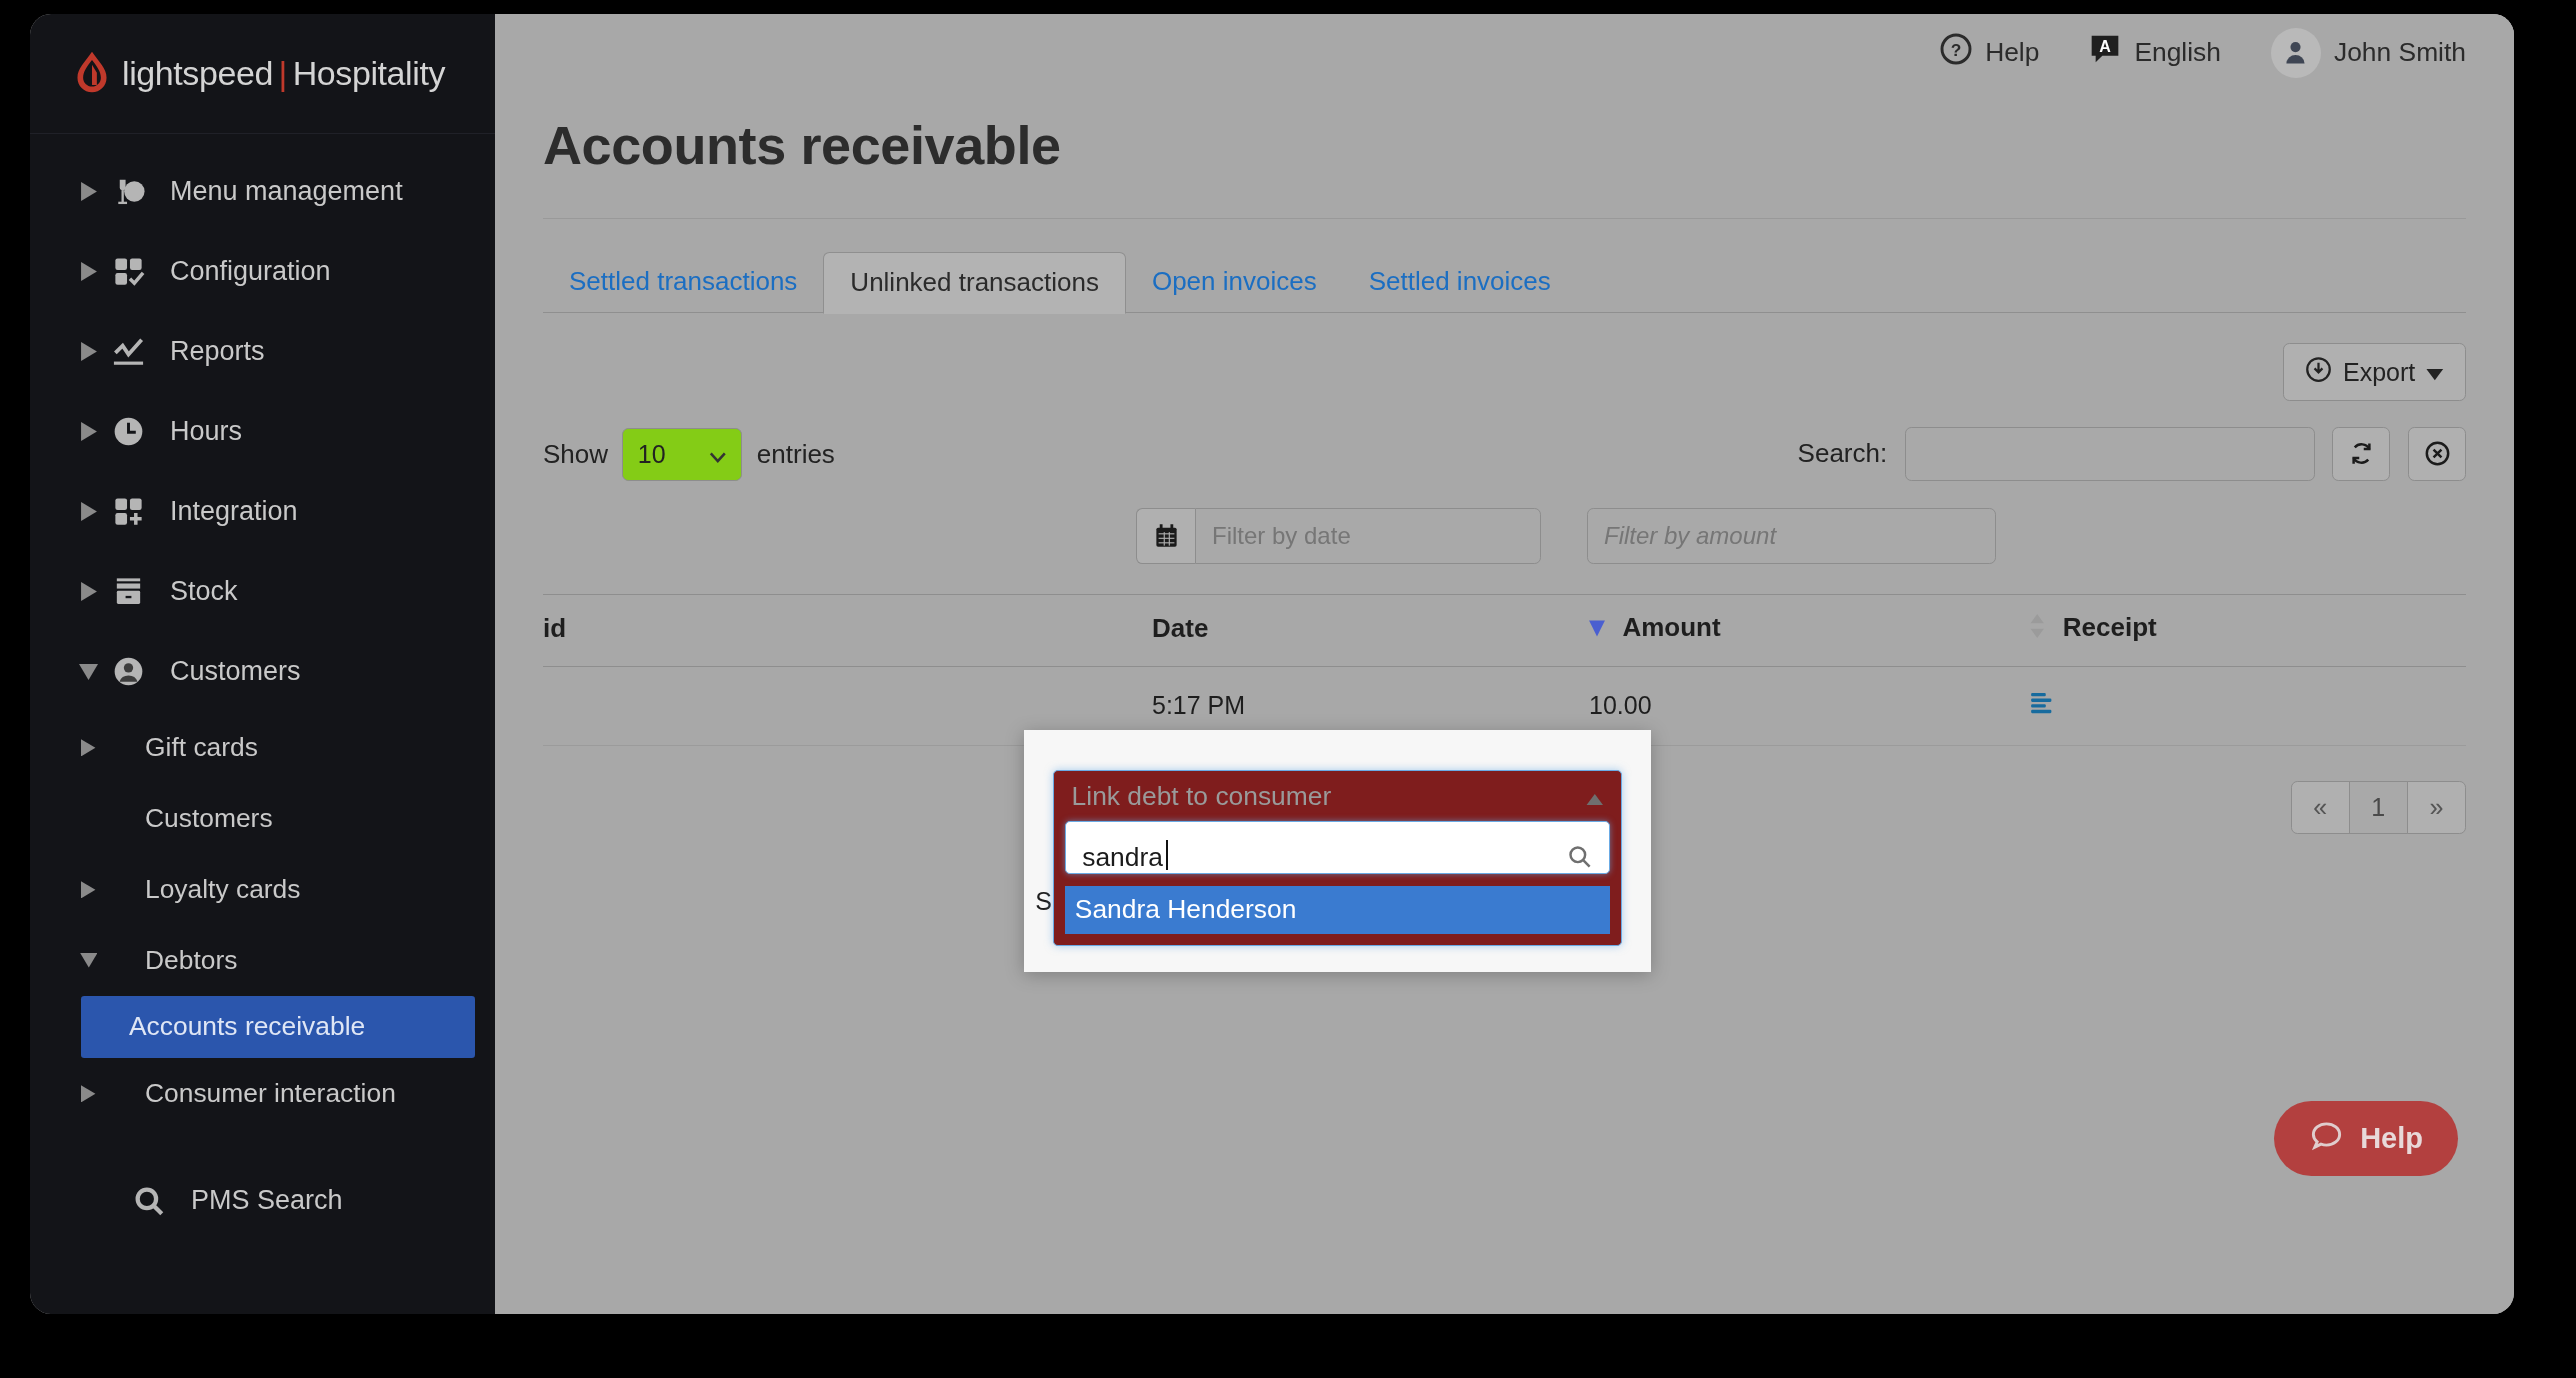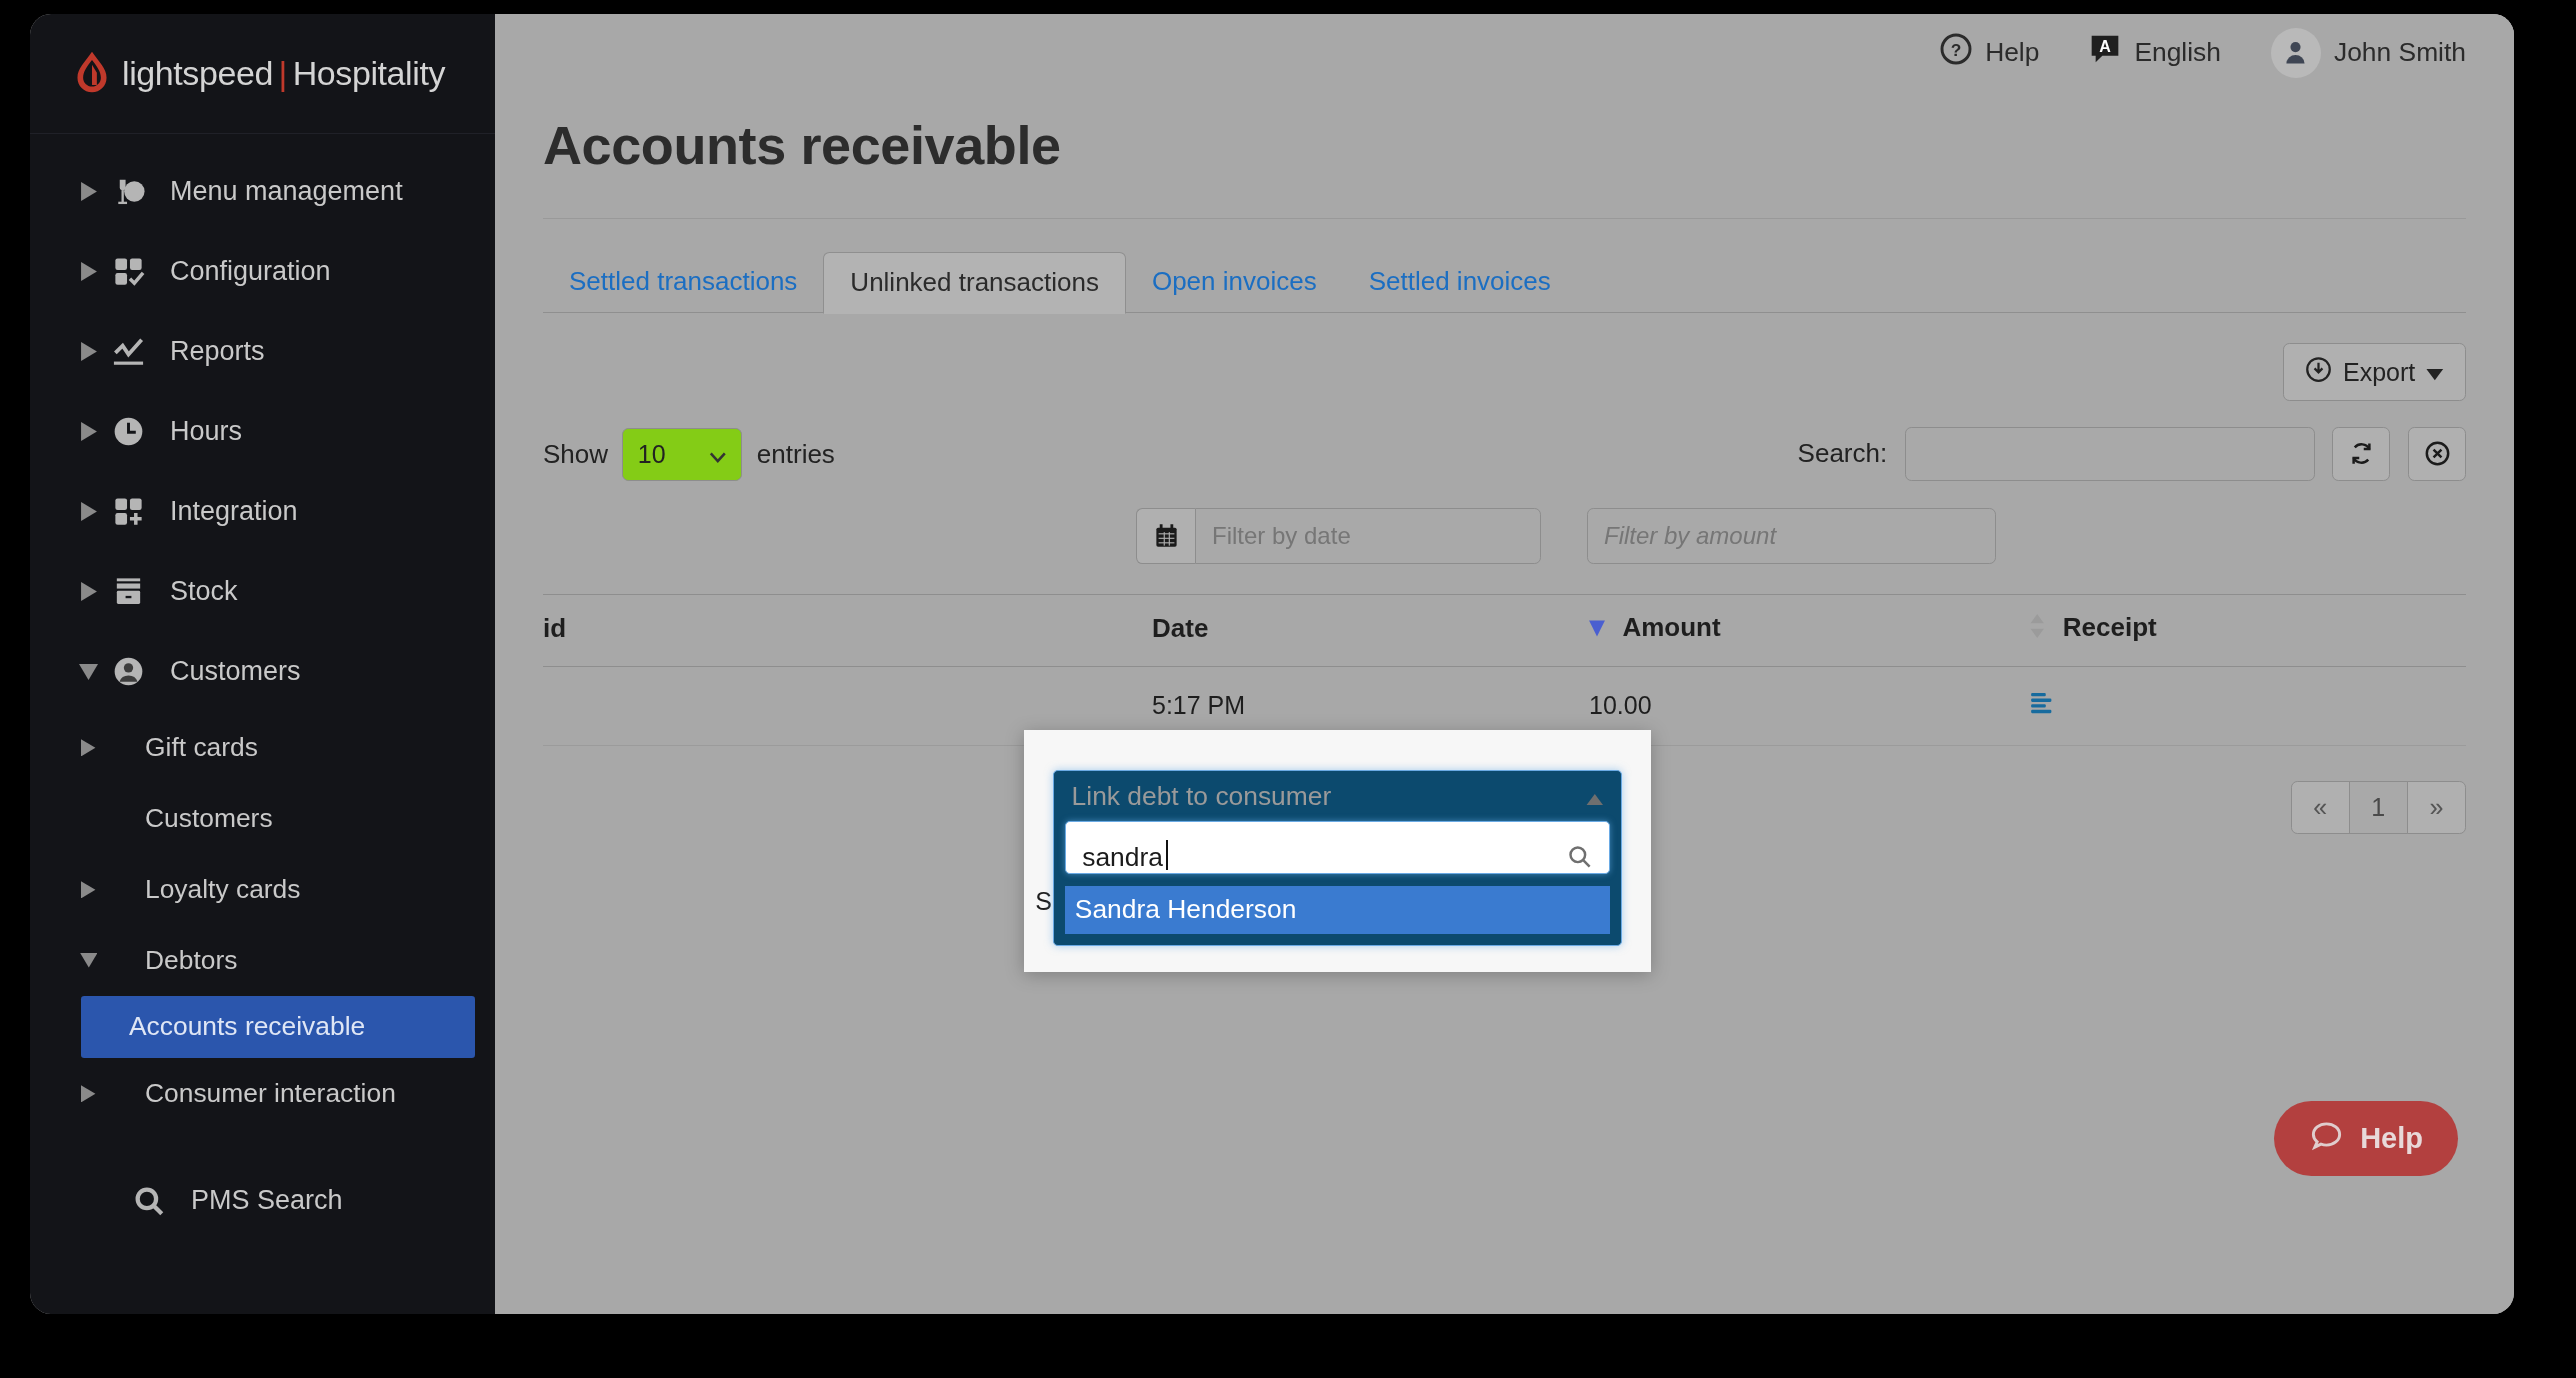--- a/index.html
+++ b/index.html
@@ -215,21 +215,21 @@
     position: absolute;
     left: 529px; top: 716px;
     width: 627px; height: 242px;
     background: #f7f7f7;
     box-shadow: 0 3.2px 17.6px rgba(0,0,0,0.25);
   }
   .pop-inner {
     position: absolute; left: 29px; top: 40px;
     width: 569px;
     border: 1.6px solid #6aaae4; border-radius: 4.8px;
-    background: #0c4a6e;
+    background: #7f1d1d;
     box-shadow: 0 0 8px rgba(100,170,230,0.55);
   }
   .pop-head {
     height: 50px; display: flex; align-items: center;
     justify-content: space-between; padding: 0 17.6px;
     font-size: 26.4px; color: #9a9a9a;
   }
   .pop-search {
     margin: 0 11.2px 9.6px 11.2px;
     background: #fff; border: 1.6px solid #6aaae4; border-radius: 4.8px;

